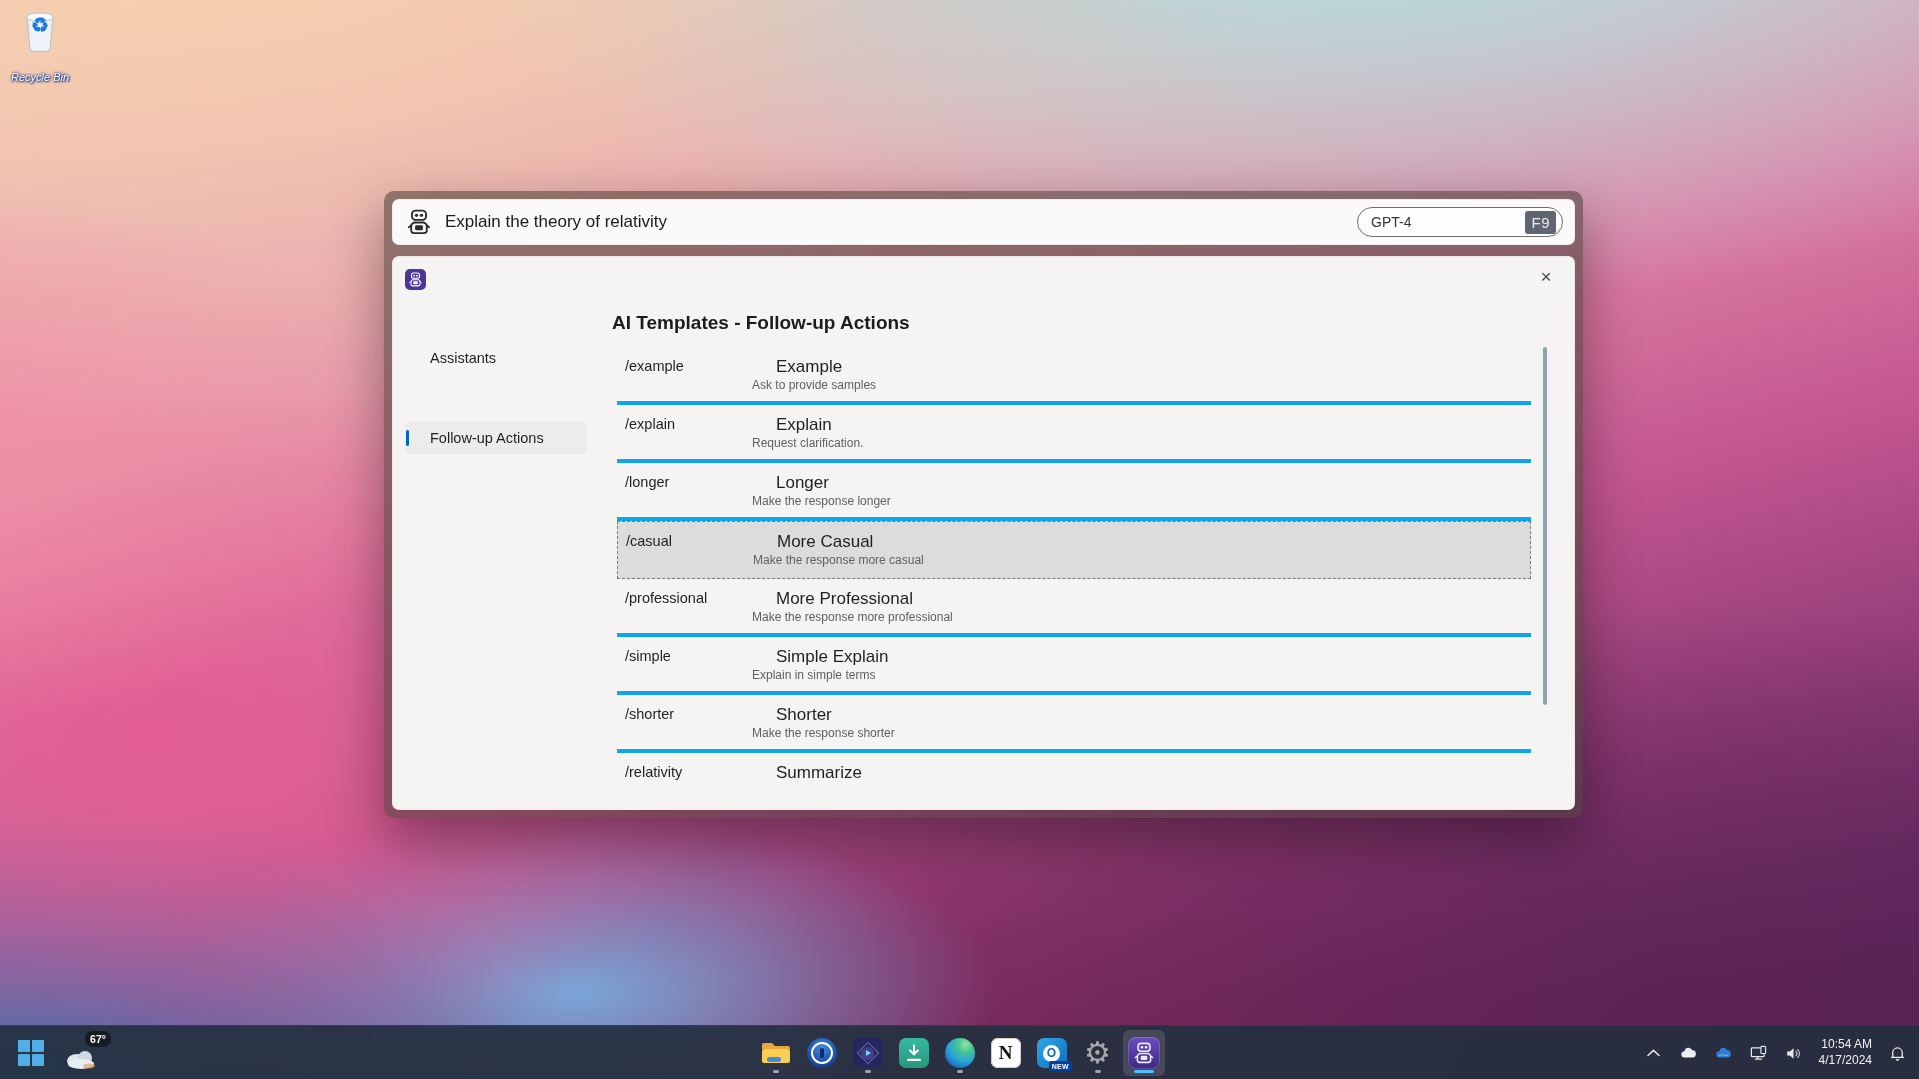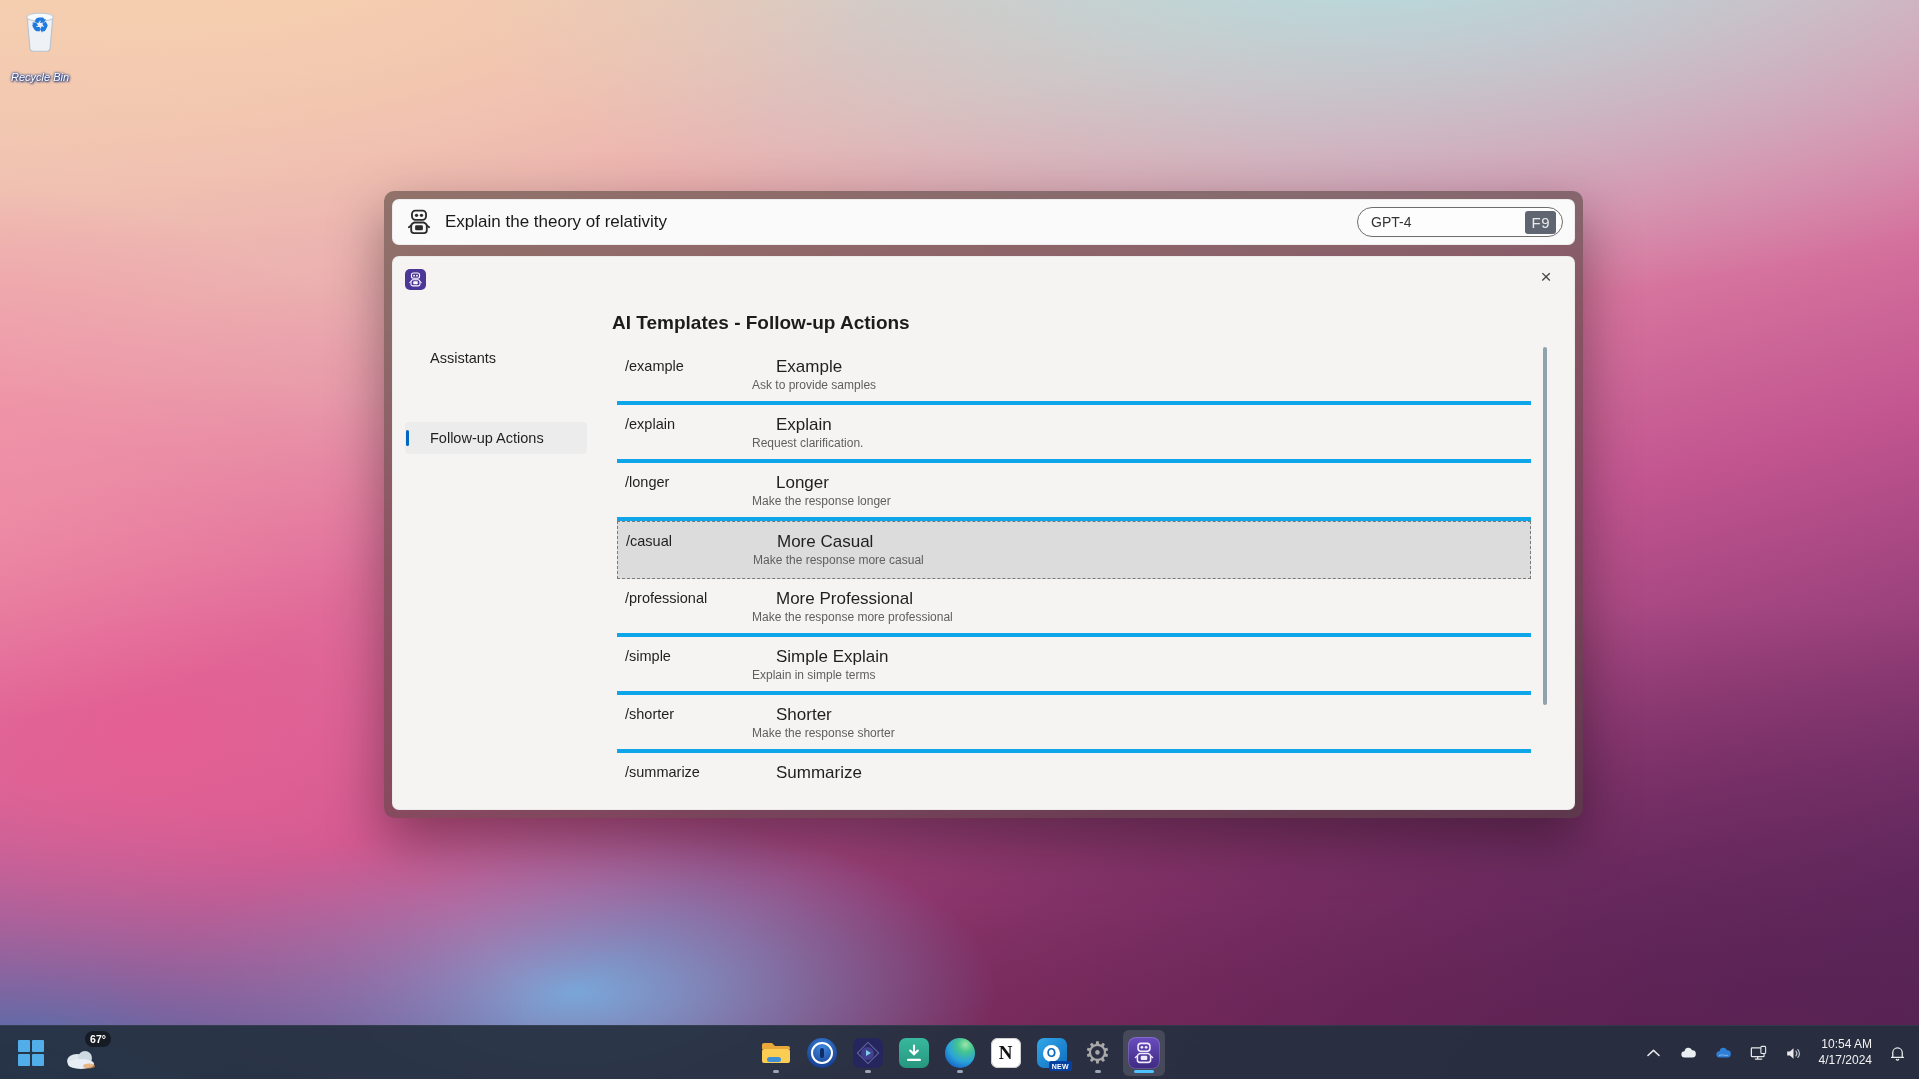--- a/index.html
+++ b/index.html
@@ -231,21 +231,21 @@
           <span class="t-cmd">/simple</span>
           <span class="t-name">Simple Explain</span>
           <span class="t-desc">Explain in simple terms</span>
         </div>
         <div class="t-row">
           <span class="t-cmd">/shorter</span>
           <span class="t-name">Shorter</span>
           <span class="t-desc">Make the response shorter</span>
         </div>
         <div class="t-row">
-          <span class="t-cmd">/summarize</span>
+          <span class="t-cmd">/relativity</span>
           <span class="t-name">Summarize</span>
           <span class="t-desc"></span>
         </div>
       </div>
 
       <div class="list-scrollbar"></div>
     </div>
   </div>
 
   <div class="taskbar">

